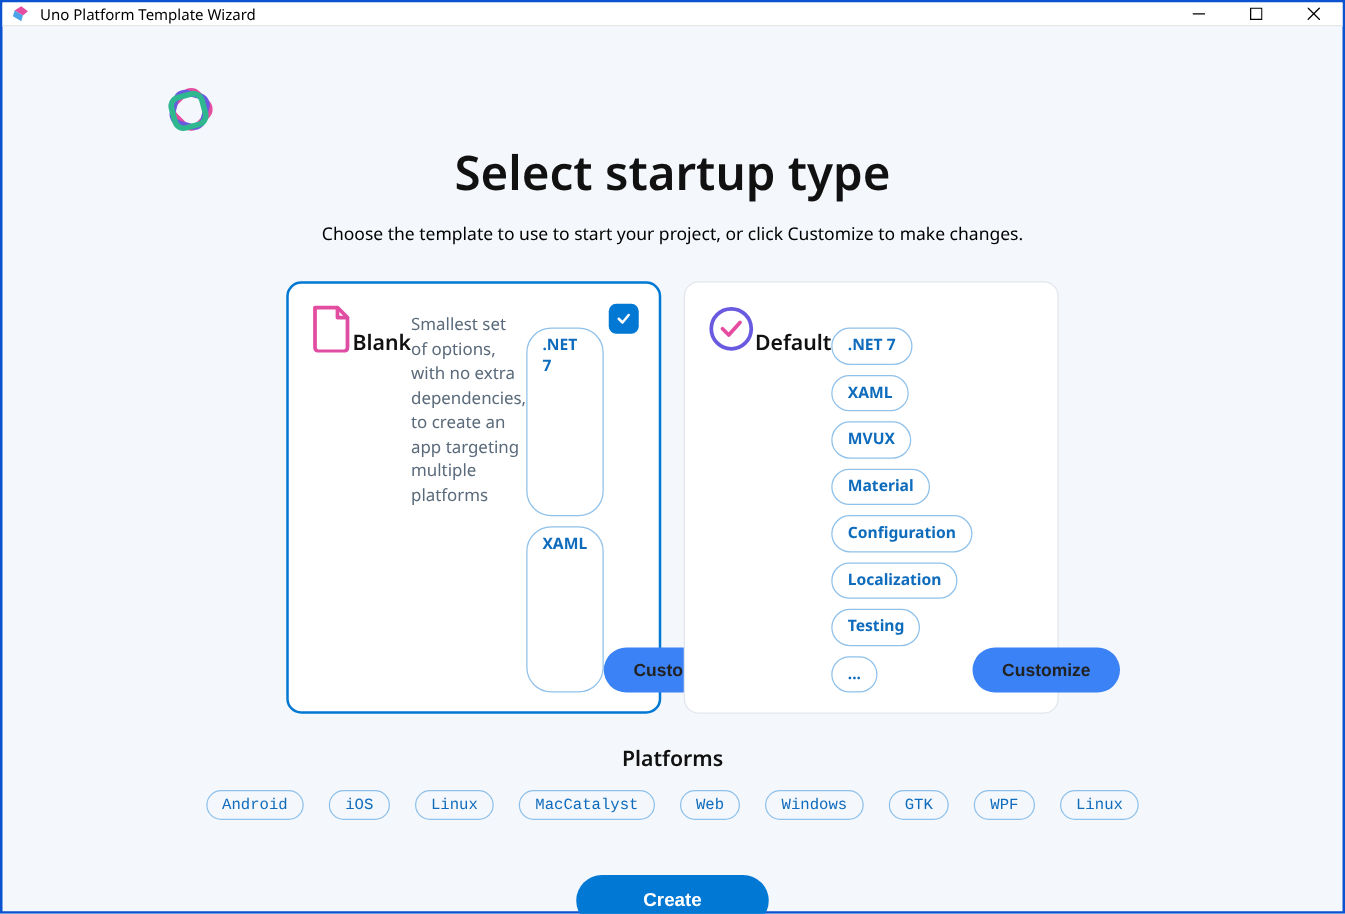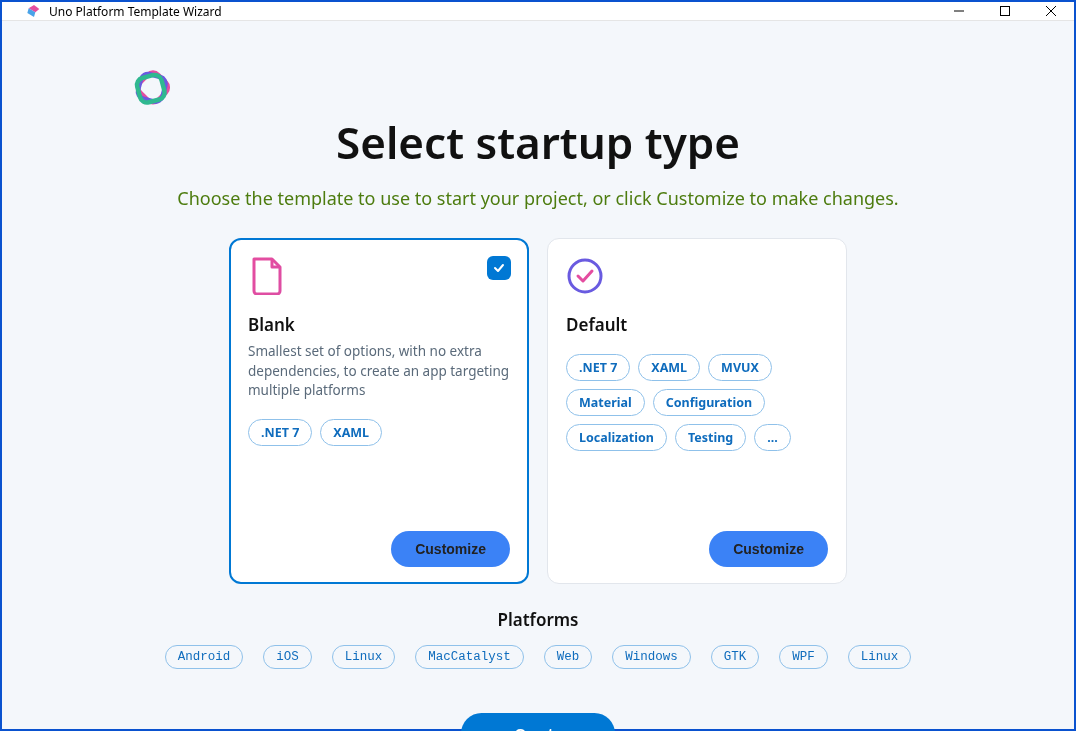--- a/index.html
+++ b/index.html
@@ -16,21 +16,21 @@
     border: 2px solid #0a52cf;
     background: #f4f7fb;
     display: flex;
     flex-direction: column;
   }
   .titlebar {
     height: 30px;
     background: #fff;
     display: flex;
     align-items: center;
-    padding-left: 23px;
+    padding-left: 6px;
     border-bottom: 1px solid #e5e5e5;
   }
   .titlebar-icon {
     width: 18px; height: 18px;
     margin-right: 6px;
     display: flex; align-items: center; justify-content: center;
   }
   .titlebar-title {
     font-size: 12px;
     color: #000;
@@ -58,44 +58,44 @@
     align-items: center;
     padding: 24px 24px 0 24px;
     position: relative;
   }
   .logo-wrap {
     align-self: flex-start;
     margin-left: 100px;
     margin-top: 18px;
   }
   .page-title {
-    font-size: 44px;
+    font-size: 38px;
     font-weight: 600;
     color: #111;
     margin-top: -10px;
   }
   .subtitle {
-    font-size: 18px;
-    color: #4d7c0f;
+    font-size: 14px;
+    color: #000000;
     margin-top: 14px;
   }
   .cards {
     display: flex;
     gap: 18px;
     margin-top: 28px;
   }
   .card {
     width: 300px;
     height: 346px;
     background: #fff;
     border: 1px solid #e2e6ec;
     border-radius: 12px;
     padding: 18px 18px 16px 18px;
     display: flex;
-    flex-direction: column;
+    flex-direction: row;
     position: relative;
   }
   .card.selected {
     border: 2px solid #0078d4;
     padding: 17px 17px 15px 17px;
   }
   .check {
     position: absolute;
     top: 16px; right: 16px;
     width: 24px; height: 24px;

